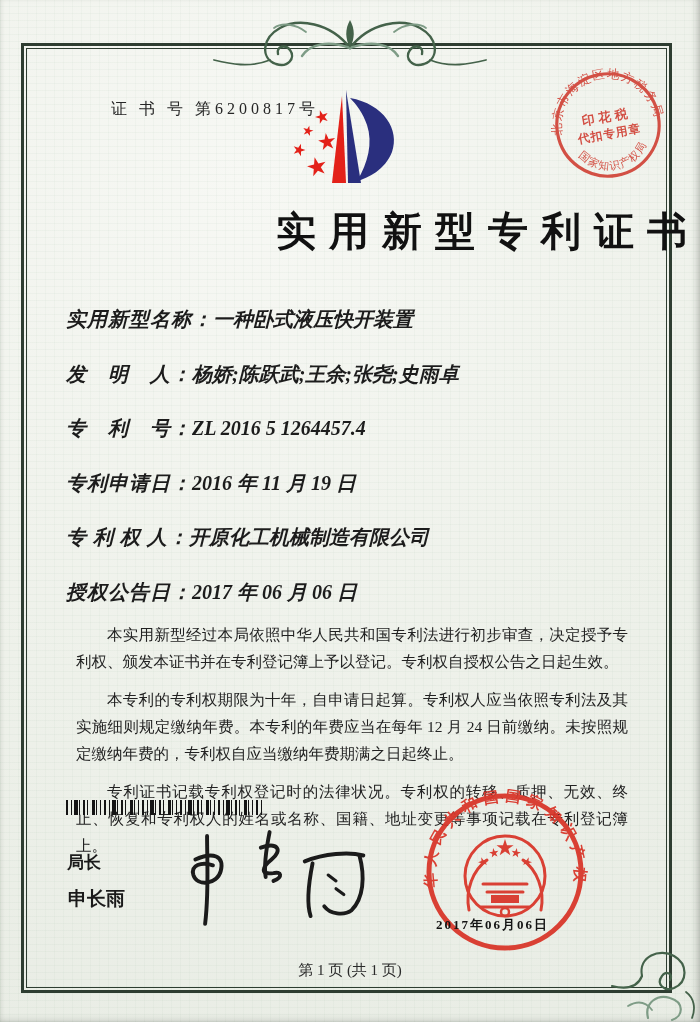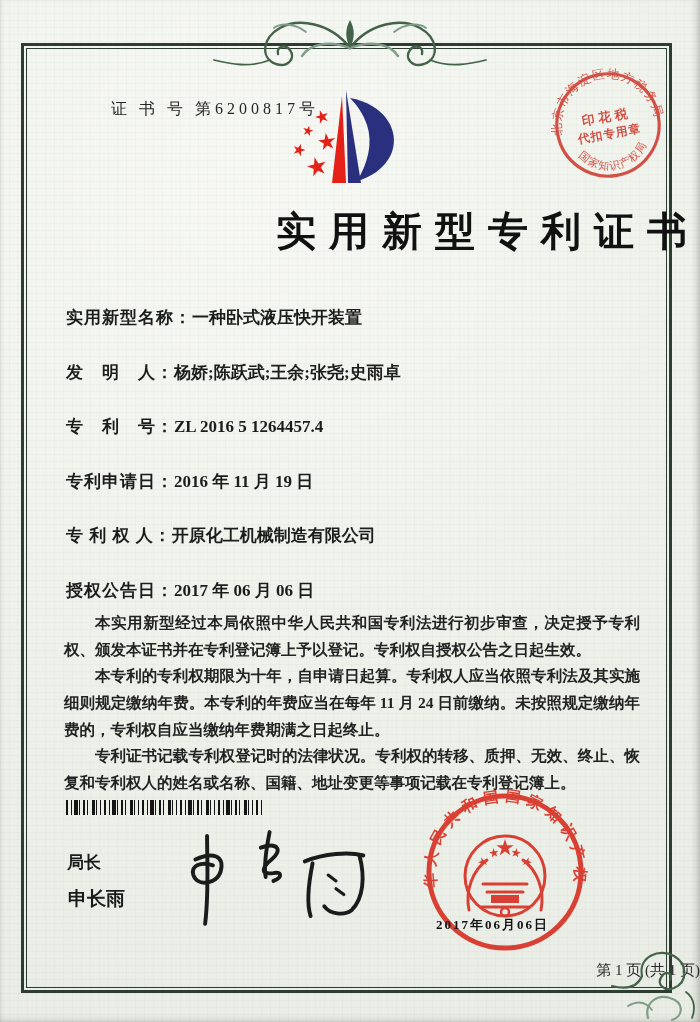--- a/index.html
+++ b/index.html
@@ -12,43 +12,43 @@
       repeating-linear-gradient(90deg, rgba(125,165,135,.05) 0 1px, transparent 1px 9px),
       radial-gradient(circle at 35% 18%, #f7f8f4 0%, #eef1ea 55%, #e8ece4 100%);
   }
   .page::after{content:"";position:absolute;inset:0;pointer-events:none;
     box-shadow:inset -7px 0 9px -6px rgba(40,45,40,.35), inset 0 -5px 8px -5px rgba(40,45,40,.22), inset 3px 0 6px -4px rgba(40,45,40,.15);}
   .frame{position:absolute;left:21px;top:43px;width:645px;height:944px;border:3px solid #2e3d31;}
   .frame-inner{position:absolute;inset:2px;border:1px solid #2e3d31;}
   .cert-no{position:absolute;left:66px;top:99px;font-size:16px;letter-spacing:4px;color:#262626;margin-left:45px;}
   .title{position:absolute;left:0;top:204px;width:100%;text-align:right;font-size:40px;font-weight:bold;letter-spacing:13px;padding-left:13px;box-sizing:border-box;color:#111;}
   .fields{position:absolute;left:66px;top:306px;width:560px;}
-  .field{height:54.5px;font-size:17px;font-weight:600;color:#1c1c1c;}
+  .field{height:54.5px;font-size:20px;font-weight:600;color:#1c1c1c;font-style:italic;}
   .field .lbl{letter-spacing:1px;}
   .body-text{position:absolute;left:64px;top:610px;width:576px;font-size:15.5px;line-height:1.72;text-align:justify;color:#222;}
-  .body-text p{margin:0;text-indent:2em;font-weight:bold;}
+  .body-text p{margin:12px;text-indent:2em;}
   .barcode{position:absolute;left:66px;top:800px;width:198px;height:15px;
     background:repeating-linear-gradient(90deg,
       #141414 0 2px, transparent 2px 5px,
       #141414 5px 6px, transparent 6px 8px,
       #141414 8px 12px, transparent 12px 13px,
       #141414 13px 14px, transparent 14px 17px,
       #141414 17px 19px, transparent 19px 21px,
       #141414 21px 22px, transparent 22px 26px,
       #141414 26px 29px, transparent 29px 30px,
       #141414 30px 31px, transparent 31px 34px,
       #141414 34px 35px, transparent 35px 38px);}
   .signer-title{position:absolute;left:67px;top:851px;font-size:17px;font-weight:bold;font-family:"Liberation Sans","DejaVu Sans",sans-serif;color:#1a1a1a;}
   .signer-name{position:absolute;left:68px;top:886px;font-size:19px;font-weight:bold;font-family:"Liberation Sans","DejaVu Sans",sans-serif;color:#1a1a1a;}
   .signature{position:absolute;left:168px;top:818px;width:210px;height:118px;z-index:4;}
   .logo{position:absolute;left:270px;top:84px;width:160px;height:116px;}
   .tax-stamp{position:absolute;left:549px;top:66px;width:118px;height:118px;transform:rotate(-10deg);opacity:.88;}
   .big-seal{position:absolute;left:422px;top:789px;width:166px;height:166px;opacity:.95;z-index:2;}
   .issue-date{position:absolute;left:436px;top:916px;font-size:13px;letter-spacing:2px;color:#141414;z-index:3;font-weight:600;}
-  .footer{position:absolute;left:0;top:961px;width:100%;text-align:right;font-size:15px;color:#2a2a2a;}
+  .footer{position:absolute;left:0;top:961px;width:100%;text-align:center;font-size:15px;color:#2a2a2a;}
   .flourish-top{position:absolute;left:210px;top:12px;width:280px;height:62px;z-index:2;}
   .flourish-br{position:absolute;left:608px;top:944px;width:92px;height:78px;z-index:2;}
   .defs-holder{position:absolute;width:0;height:0;overflow:hidden;}
 </style>
 </head>
 <body>
 
 <div class="page">
 
   <svg class="defs-holder" aria-hidden="true">
@@ -134,21 +134,21 @@
     <div class="field">
       <span class="lbl">专 利 权 人：</span><span>开原化工机械制造有限公司</span>
     </div>
     <div class="field">
       <span class="lbl">授权公告日：</span><span>2017 年 06 月 06 日</span>
     </div>
   </div>
 
   <div class="body-text">
     <p>本实用新型经过本局依照中华人民共和国专利法进行初步审查，决定授予专利权、颁发本证书并在专利登记簿上予以登记。专利权自授权公告之日起生效。</p>
-    <p>本专利的专利权期限为十年，自申请日起算。专利权人应当依照专利法及其实施细则规定缴纳年费。本专利的年费应当在每年 11 月 24 日前缴纳。未按照规定缴纳年费的，专利权自应当缴纳年费期满之日起终止。</p>
+    <p>本专利的专利权期限为十年，自申请日起算。专利权人应当依照专利法及其实施细则规定缴纳年费。本专利的年费应当在每年 12 月 24 日前缴纳。未按照规定缴纳年费的，专利权自应当缴纳年费期满之日起终止。</p>
     <p>专利证书记载专利权登记时的法律状况。专利权的转移、质押、无效、终止、恢复和专利权人的姓名或名称、国籍、地址变更等事项记载在专利登记簿上。</p>
   </div>
 
   <div class="barcode"></div>
 
   <div class="signer-title">局长</div>
   <div class="signer-name">申长雨</div>
 
   <svg class="signature" viewBox="0 0 215 120">
     <g fill="none" stroke="#1b1b1b" stroke-width="4" stroke-linecap="round" stroke-linejoin="round">

